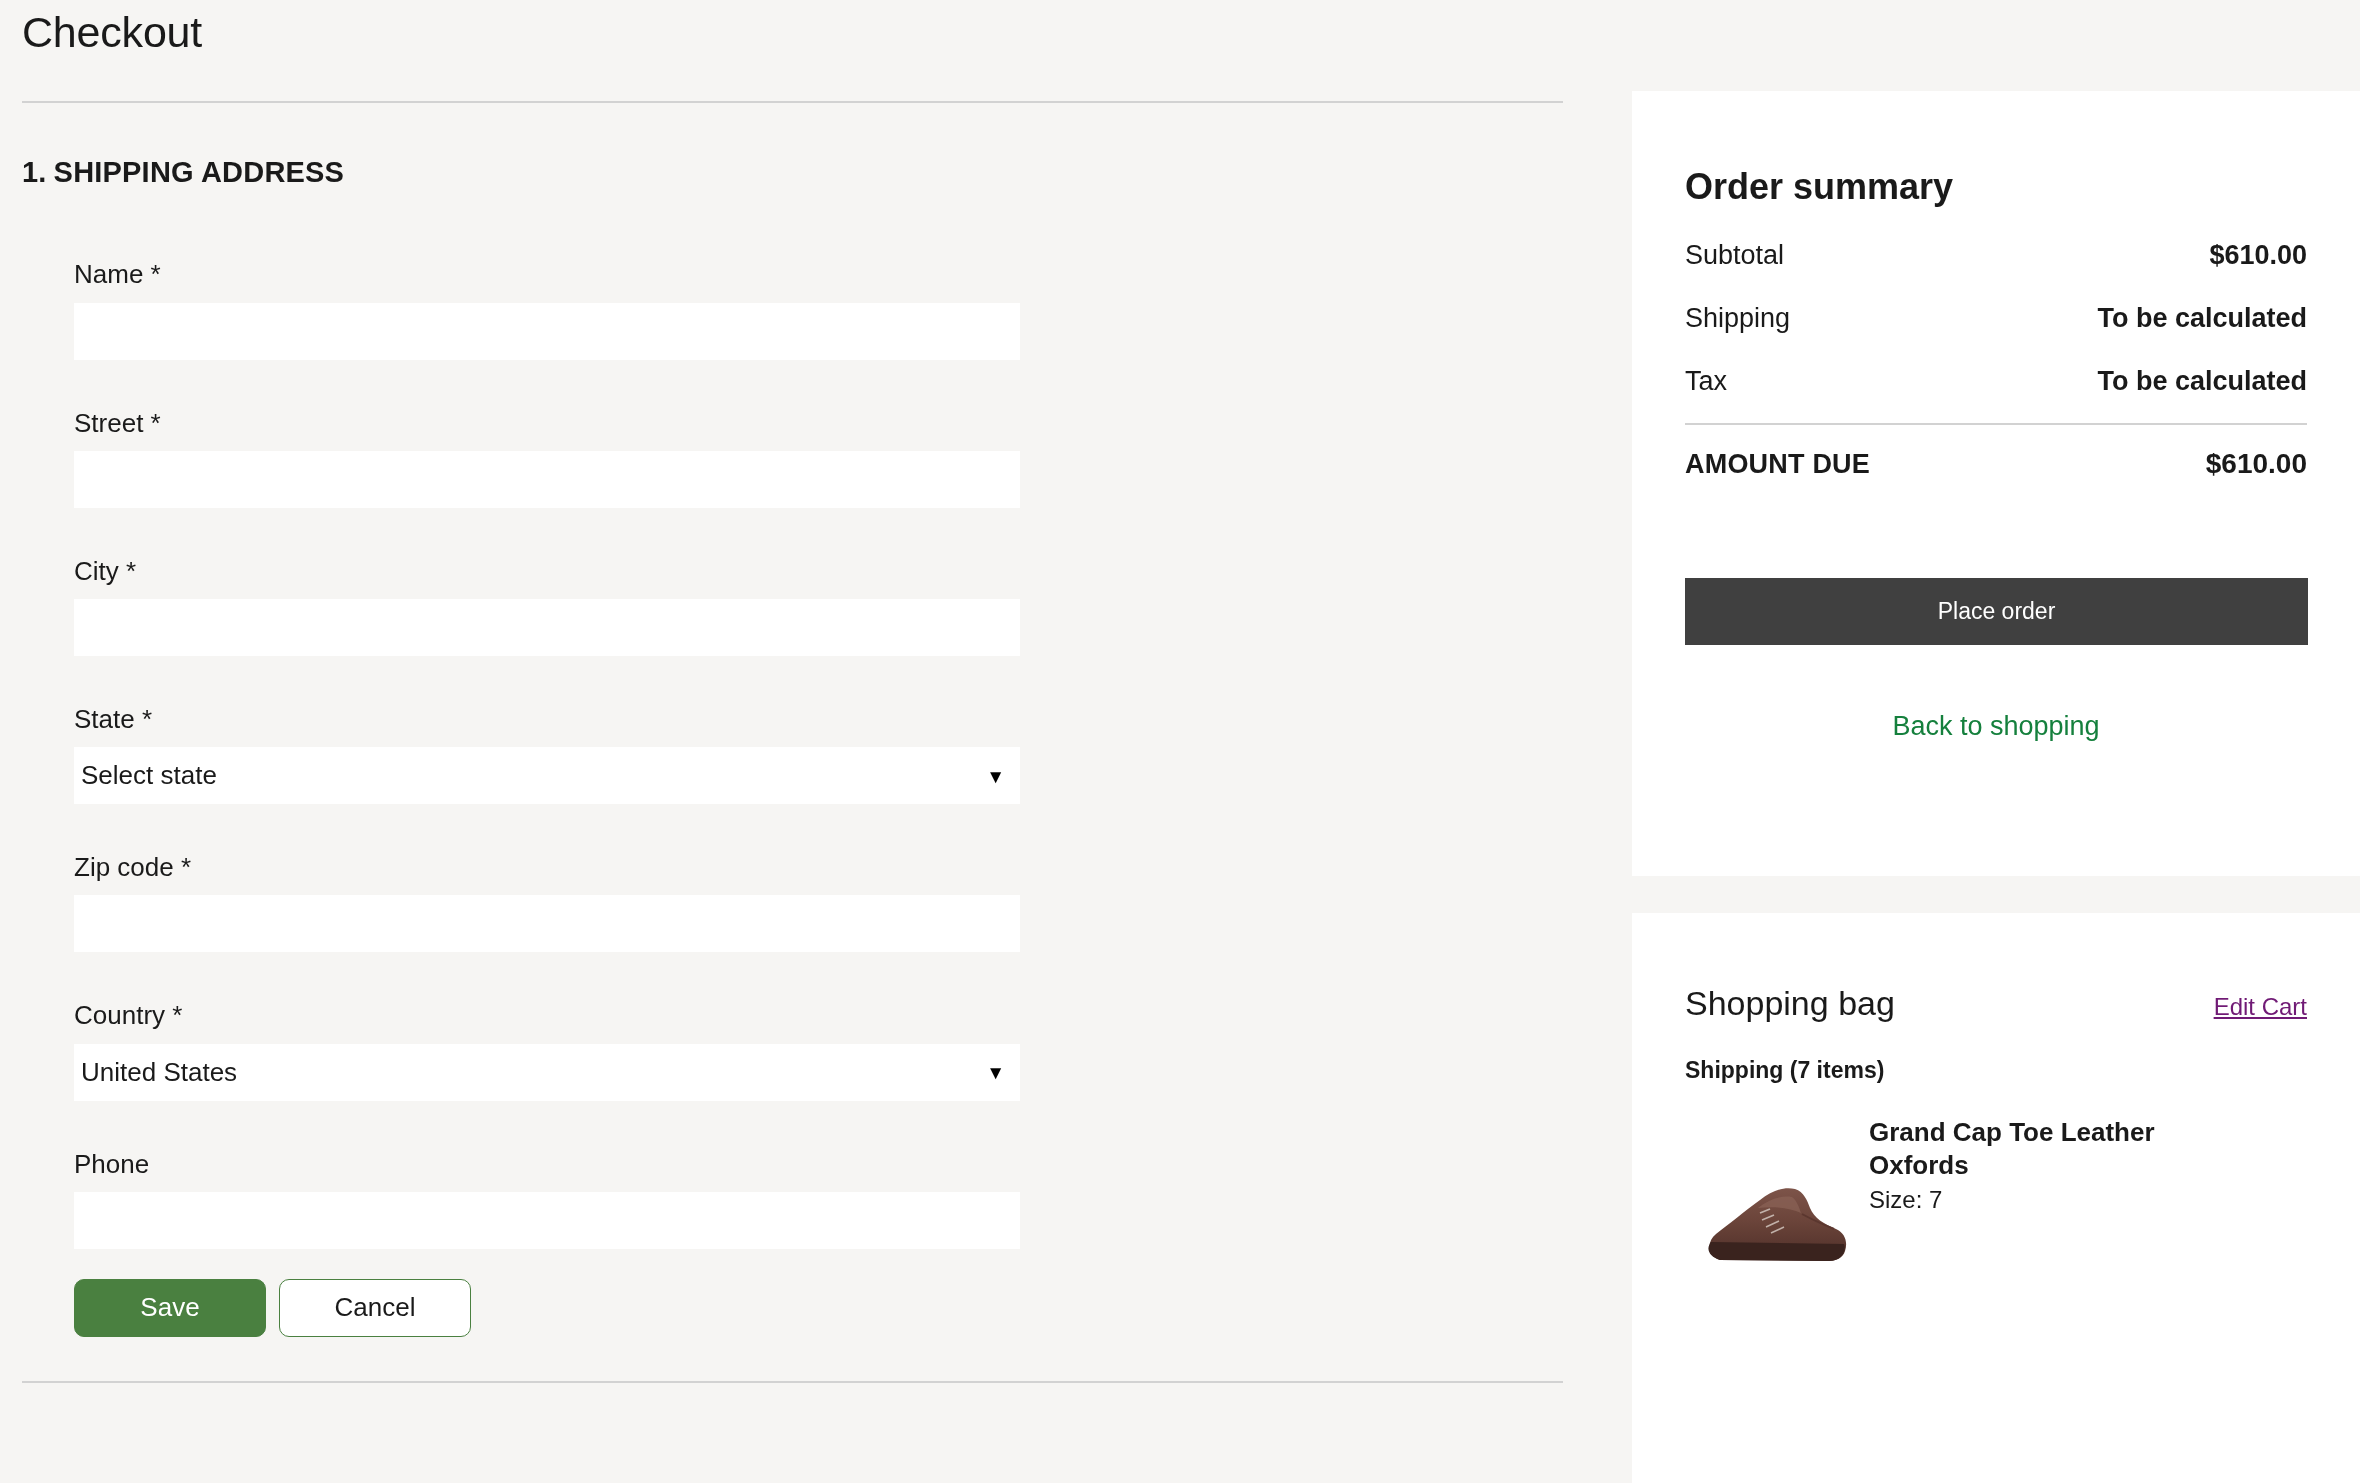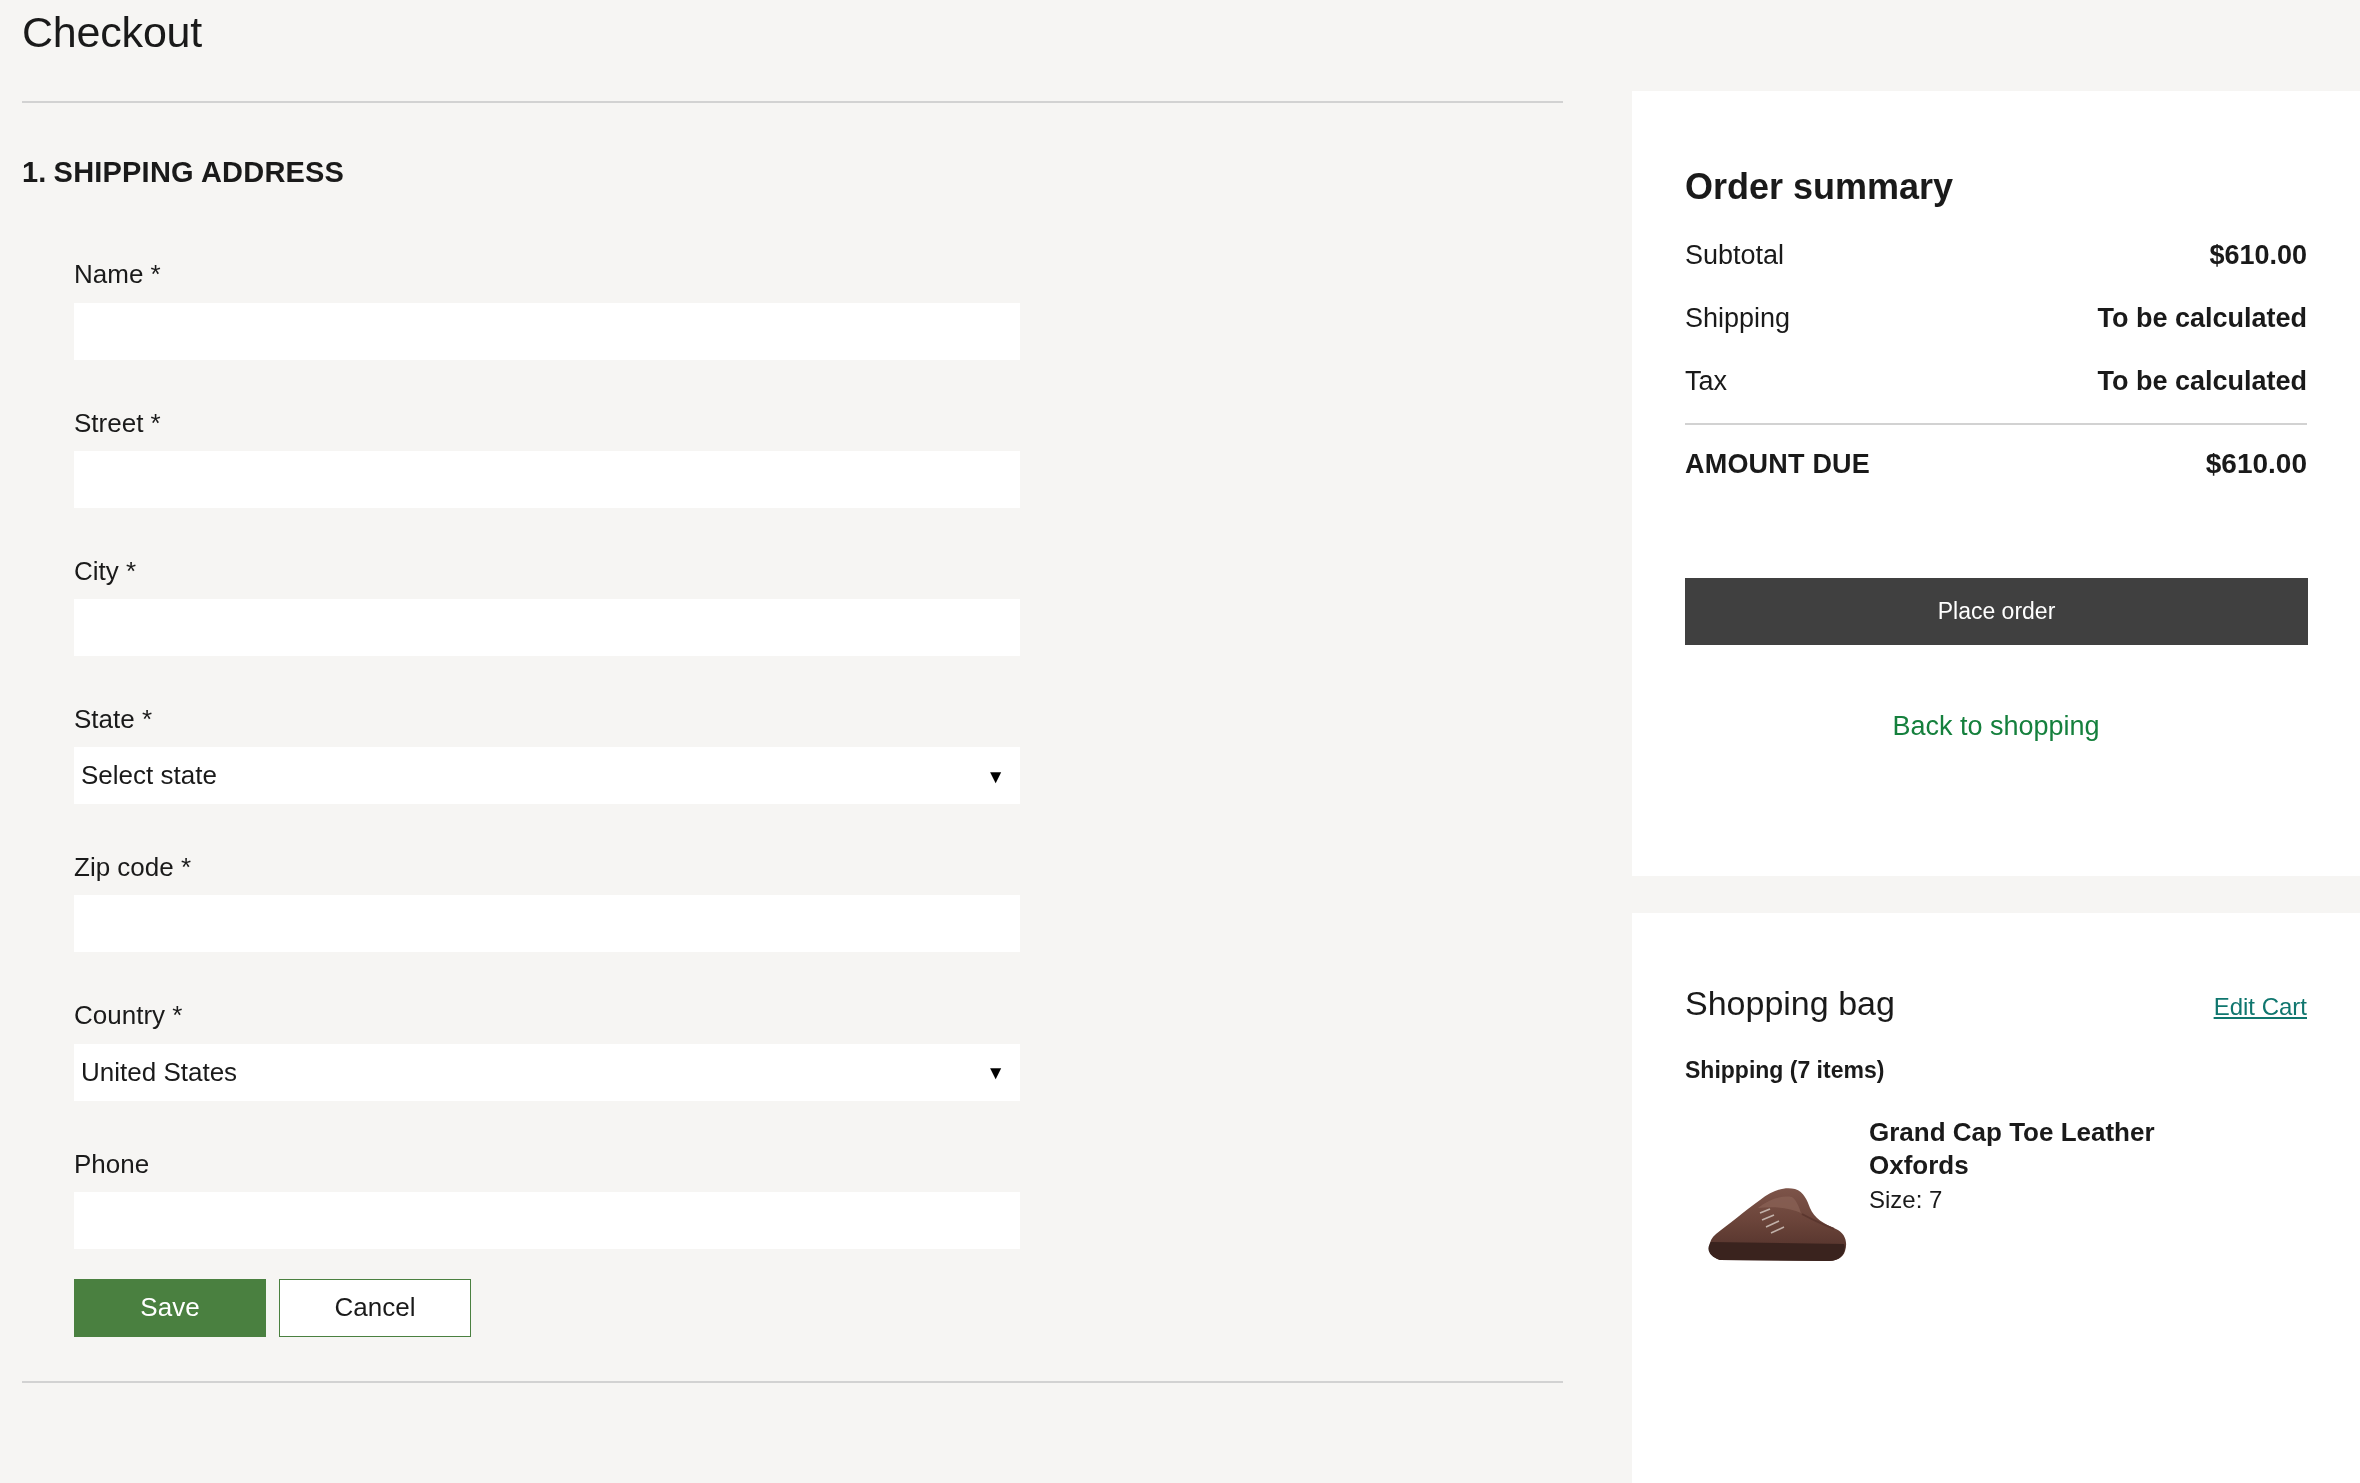--- a/index.html
+++ b/index.html
@@ -113,21 +113,21 @@
 
   .btn-row {
     display: flex;
     gap: 13px;
     margin-top: 30px;
   }
   .btn {
     font-family: "Liberation Sans", sans-serif;
     font-size: 26px;
     height: 58px;
-    border-radius: 0;
+    border-radius: 10px;
     cursor: pointer;
     display: flex;
     align-items: center;
     justify-content: center;
   }
   .btn-save {
     width: 192px;
     background: #4a8040;
     border: 1px solid #4a8040;
     color: #ffffff;
@@ -240,21 +240,21 @@
     align-items: baseline;
     padding-top: 71px;
   }
   .bag-title {
     font-size: 34px;
     font-weight: 400;
     color: #1a1a1a;
   }
   .edit-cart {
     font-size: 24px;
-    color: #0f766e;
+    color: #701a75;
     text-decoration: underline;
     cursor: pointer;
   }
 
   .shipping-count {
     font-size: 23px;
     font-weight: 700;
     color: #1a1a1a;
     margin-top: 34px;
   }

